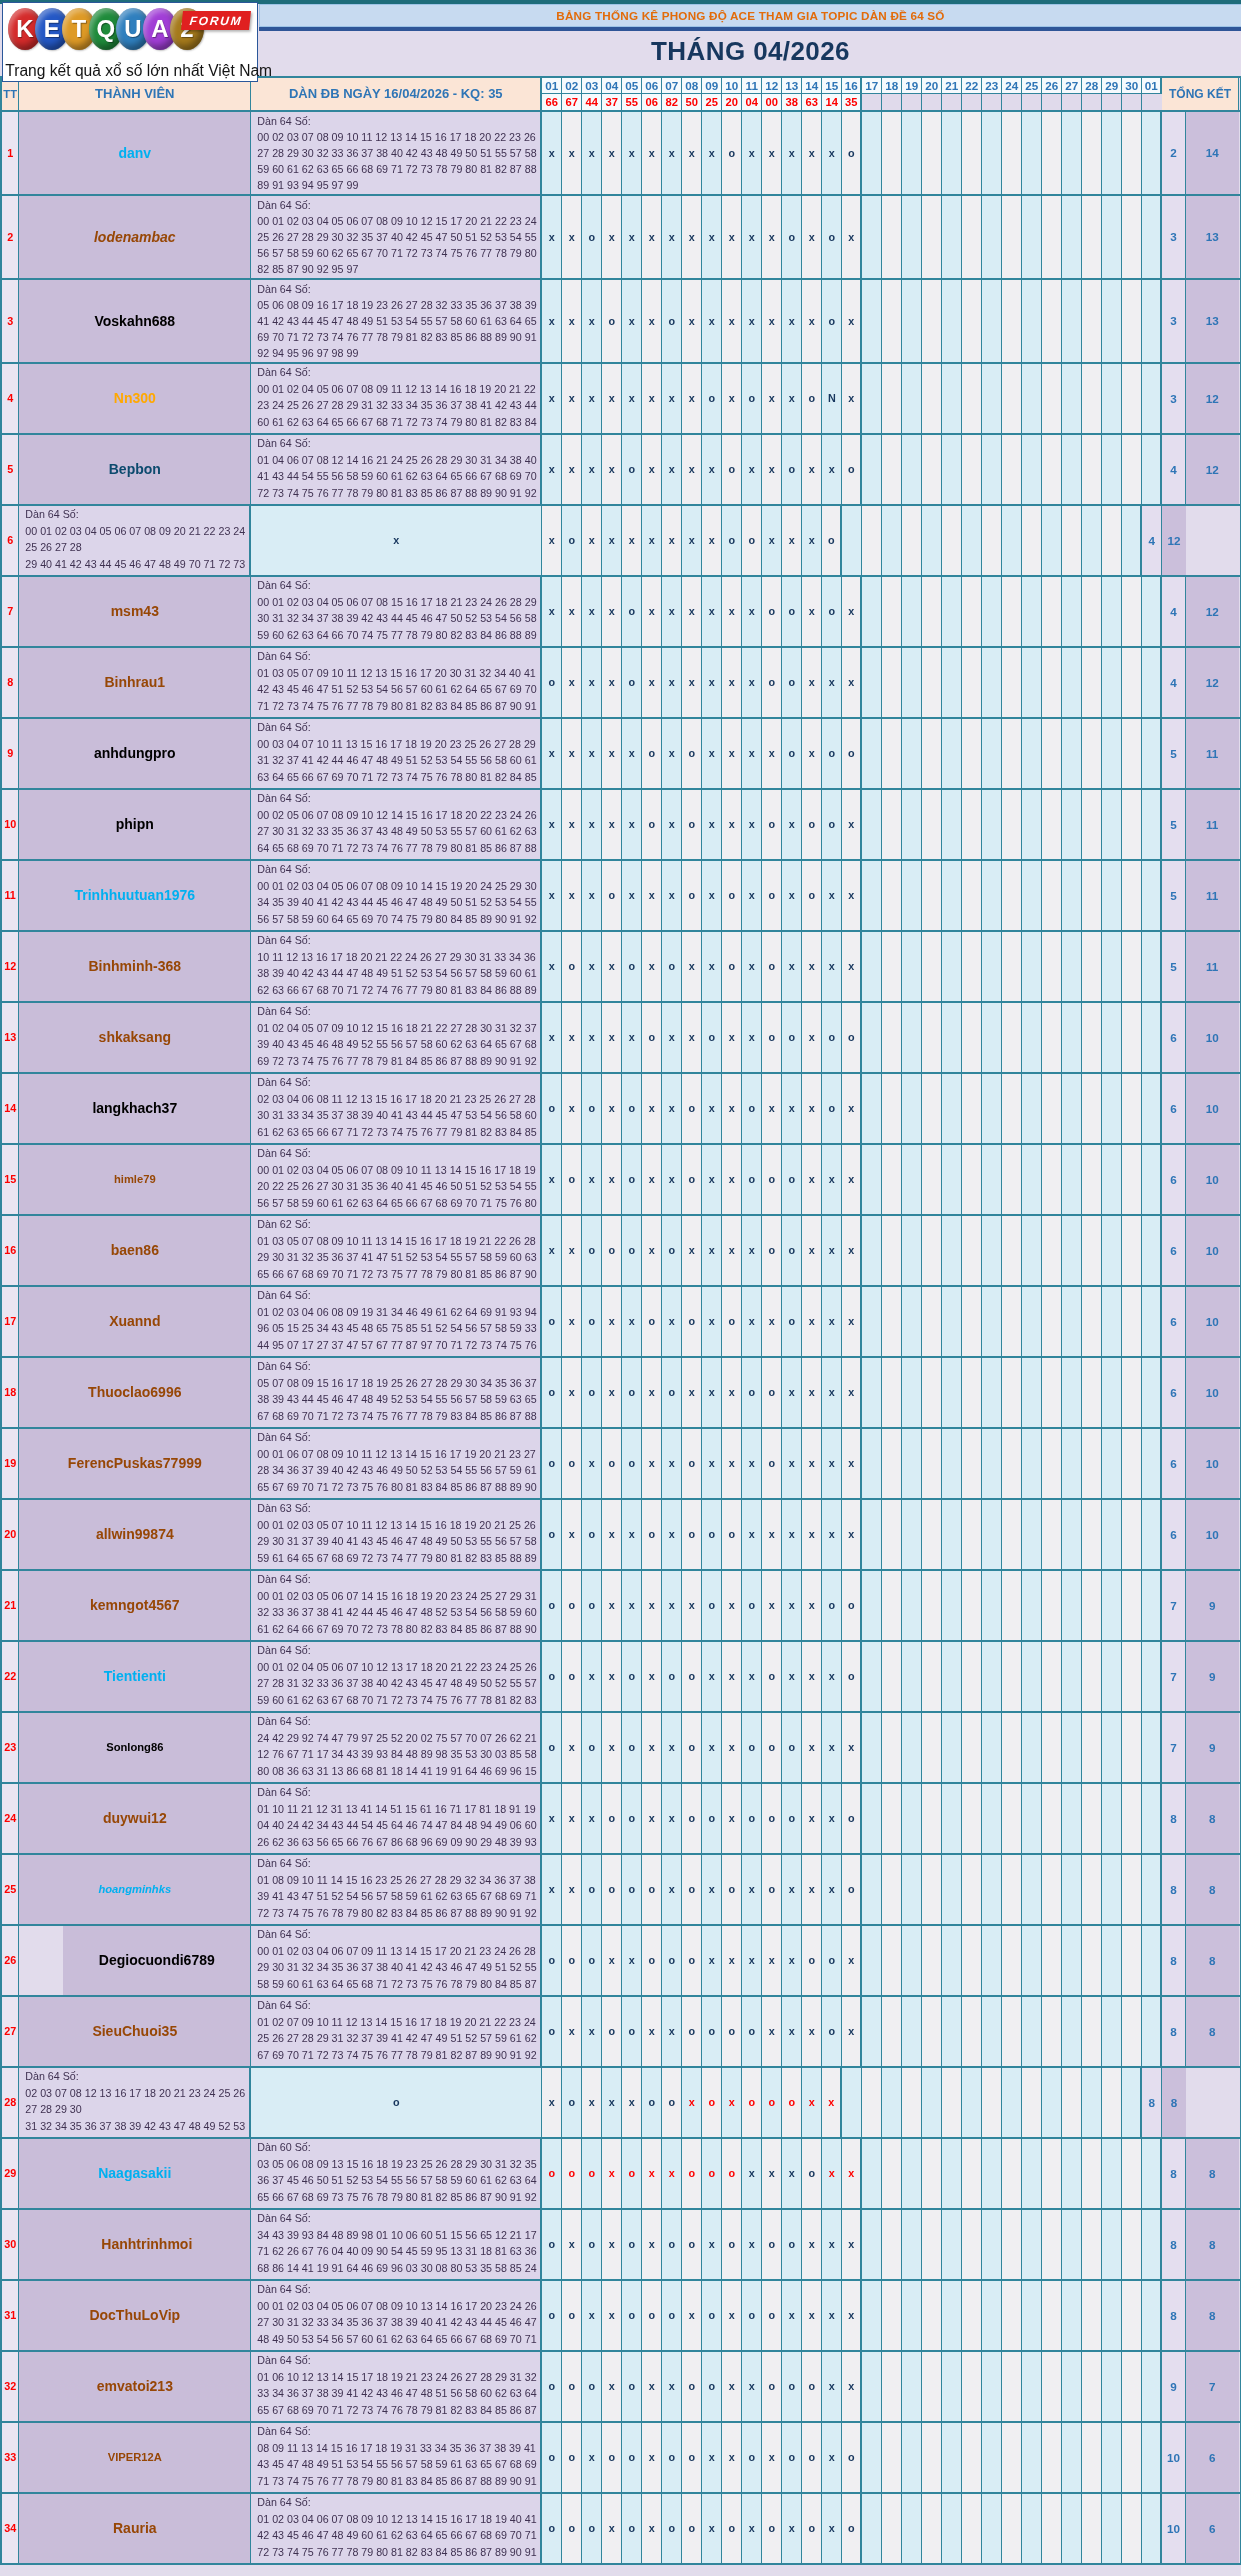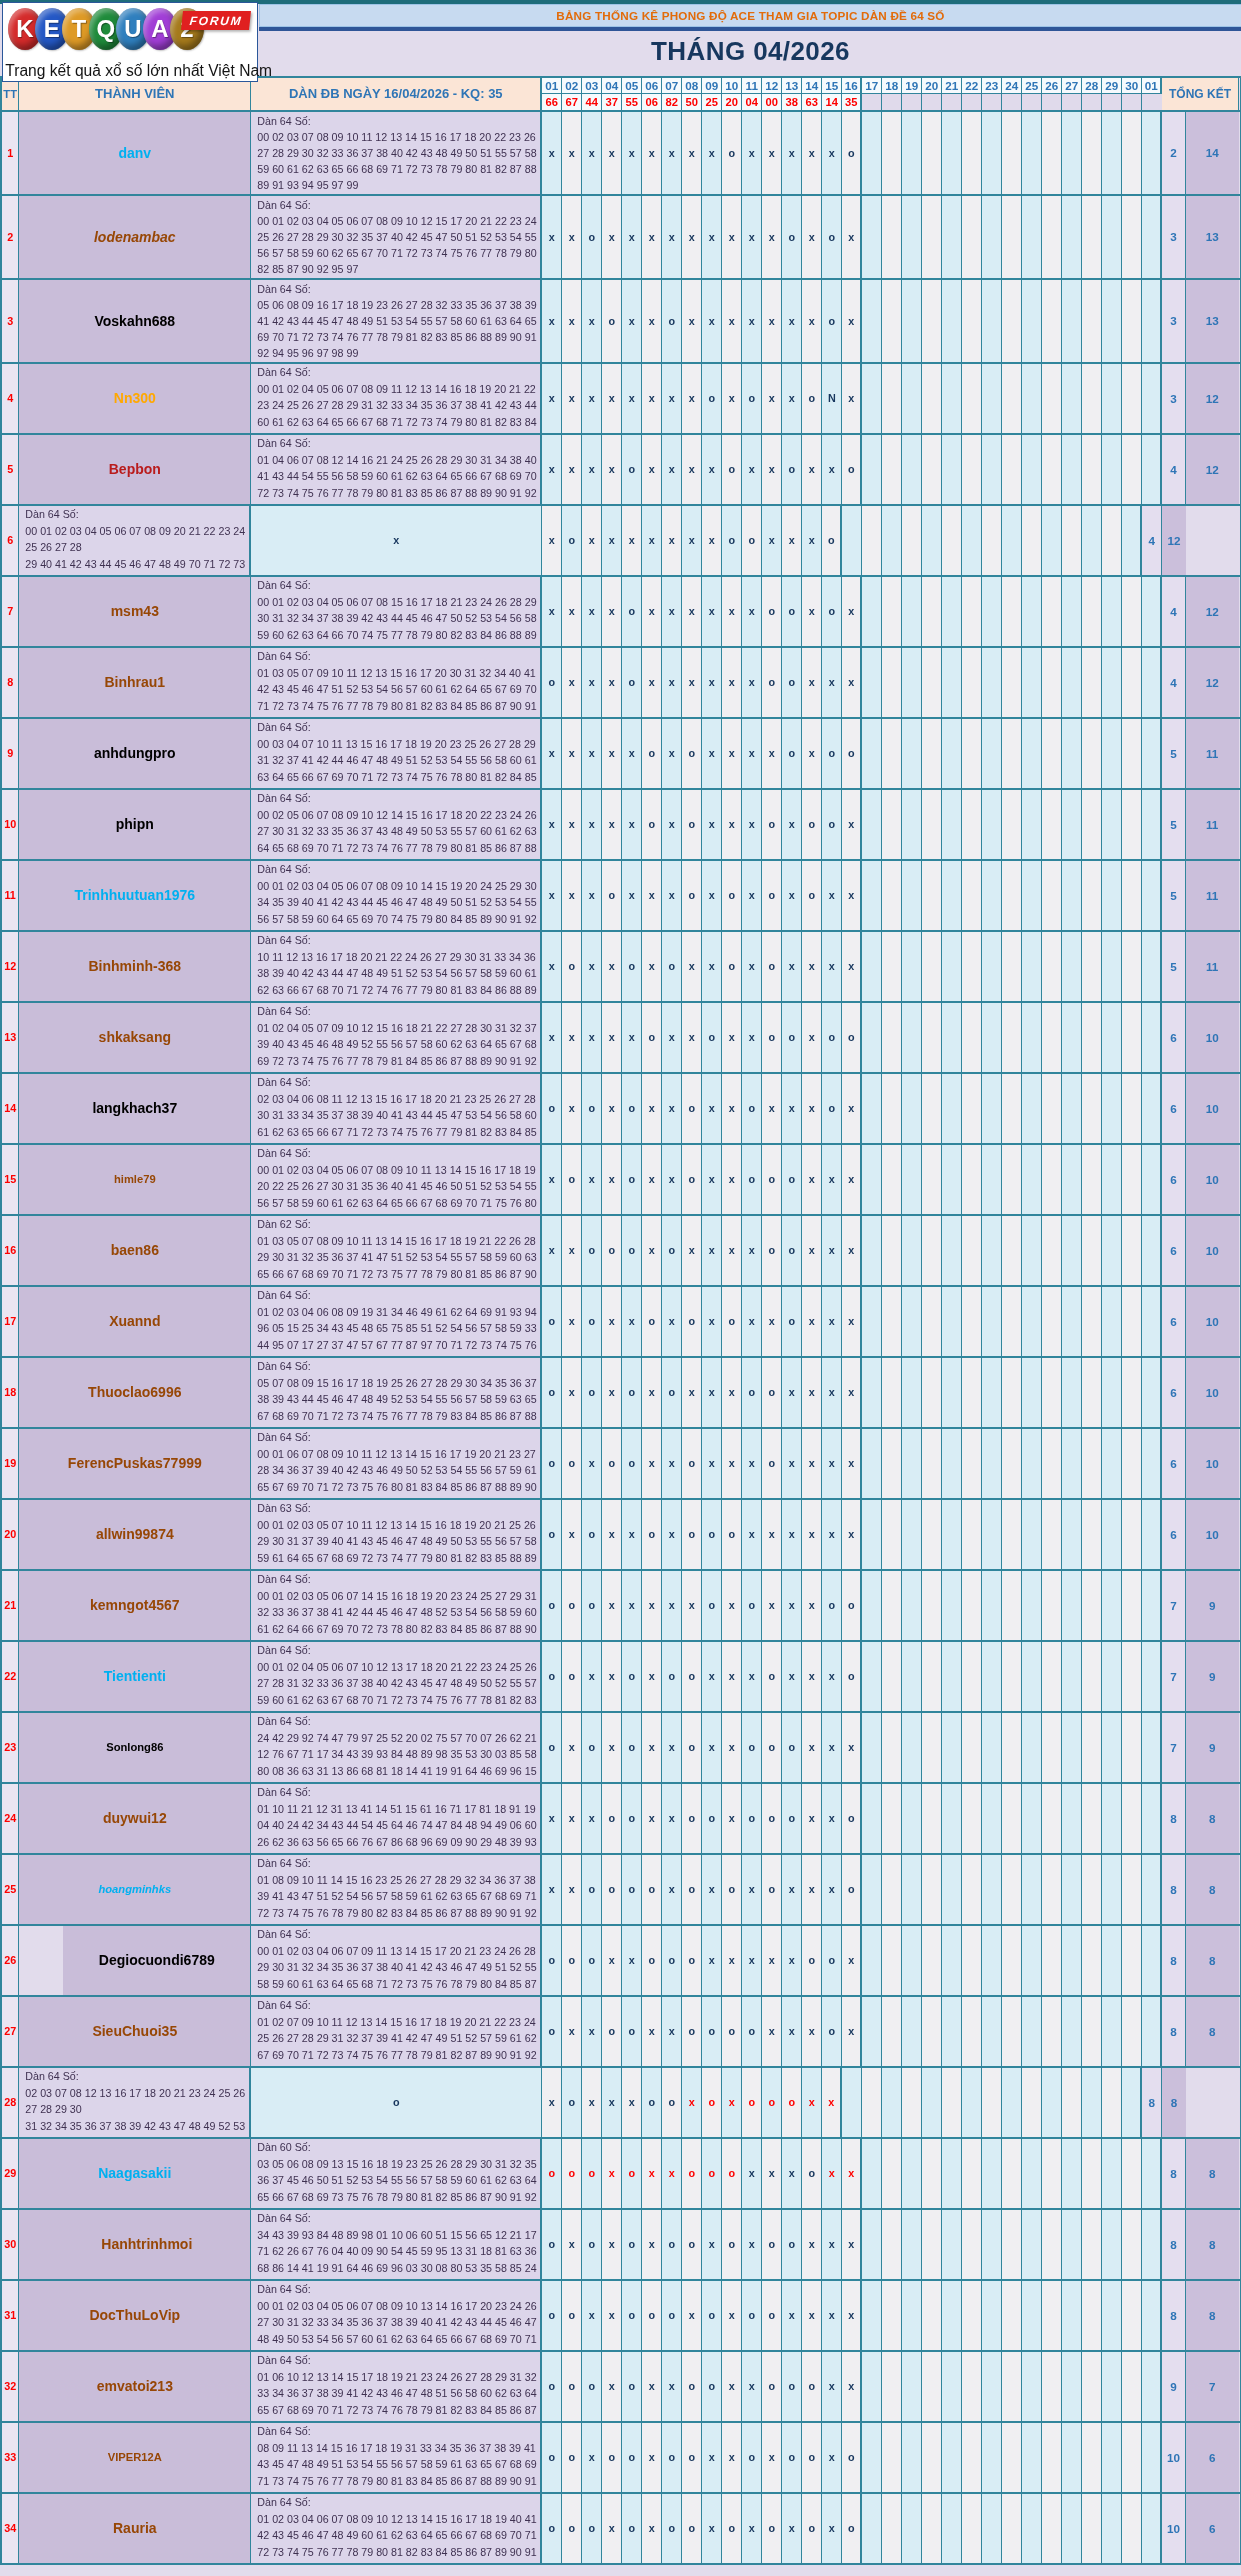--- a/index.html
+++ b/index.html
@@ -347,21 +347,21 @@
         <div class="cell mark mko"></div>
         <div class="cell mark mke"></div>
         <div class="cell mark mko"></div>
         <div class="cell mark mke"></div>
         <div class="cell mark mko bR"></div>
         <div class="cell t1">3</div>
         <div class="cell t2">12</div>
       </div>
       <div class="grid row">
         <div class="cell tt">5</div>
-        <div class="cell name" style="color: #b91c1c;">Bepbon</div>
+        <div class="cell name" style="color: #0c4a6e;">Bepbon</div>
         <div class="cell nums bR">
           <div class="dan">Dàn 64 Số:</div>
           <div>01 04 06 07 08 12 14 16 21 24 25 26 28 29 30 31 34 38 40</div>
           <div>41 43 44 54 55 56 58 59 60 61 62 63 64 65 66 67 68 69 70</div>
           <div>72 73 74 75 76 77 78 79 80 81 83 85 86 87 88 89 90 91 92</div>
         </div>
         <div class="cell mark mko" style="color: rgb(23, 54, 93);">x</div>
         <div class="cell mark mke" style="color: rgb(23, 54, 93);">x</div>
         <div class="cell mark mko" style="color: rgb(23, 54, 93);">x</div>
         <div class="cell mark mke" style="color: rgb(23, 54, 93);">x</div>

